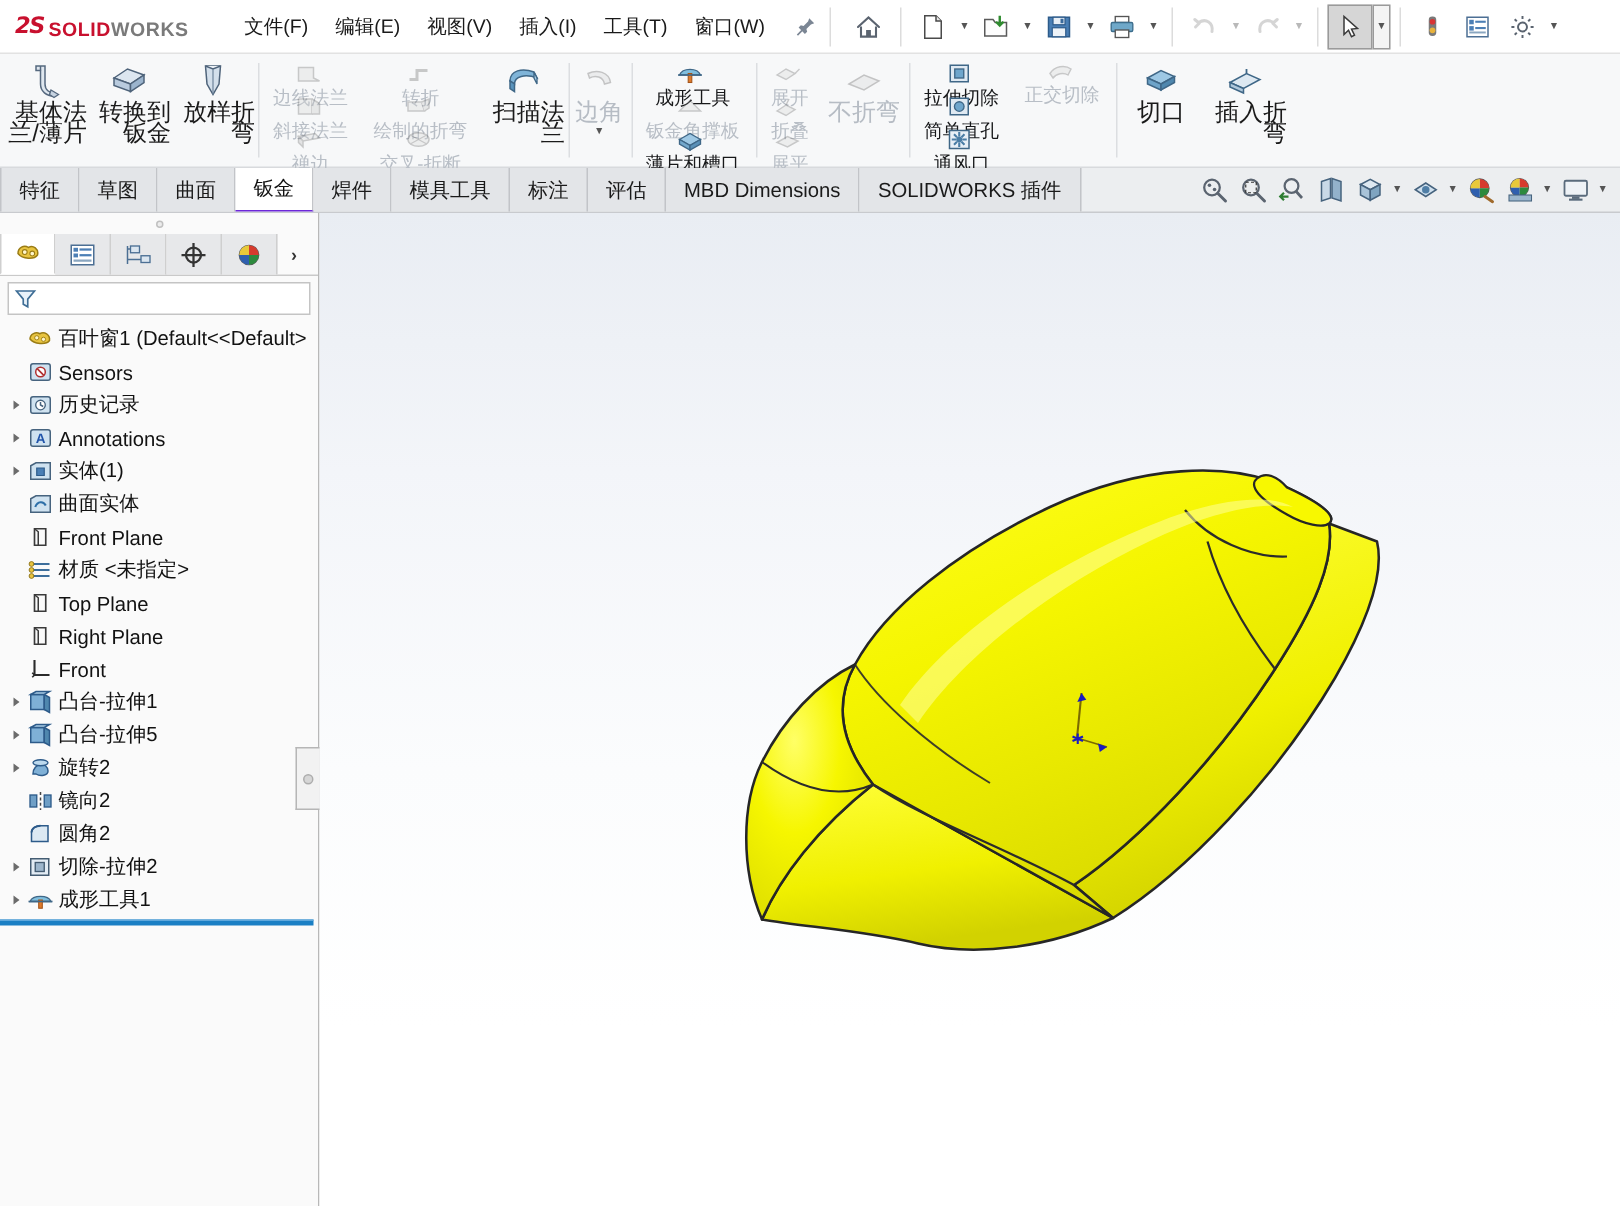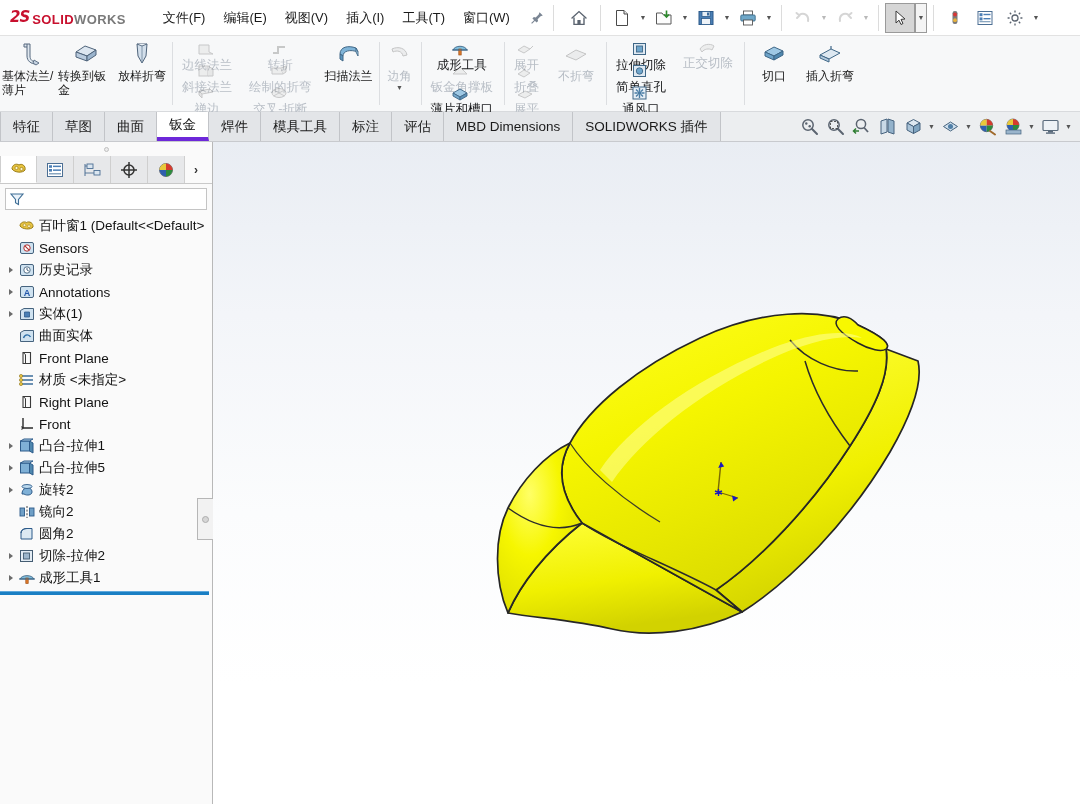--- a/index.html
+++ b/index.html
@@ -54,21 +54,21 @@
   .rgroup { display: flex; align-items: stretch; padding: 0 2px; position: relative; }
   .rgroup + .rgroup::before {
     content: ""; position: absolute; left: 0; top: 6px; bottom: 6px; width: 1px; background: #dcdee1;
   }
   .big-btn {
     width: 56px; display: flex; flex-direction: column; align-items: center;
     padding-top: 5px; cursor: default;
   }
   .big-btn .ico { height: 26px; display: flex; align-items: center; justify-content: center; }
   .big-btn .lbl {
-    font-size: 12px; color: #1a1a1a; text-align: left; line-height: 14px; margin-top: 2px;
+    font-size: 16px; color: #1a1a1a; text-align: right; line-height: 14px; margin-top: 2px;
     word-break: break-all;
   }
   .big-btn.disabled .lbl { color: #b6bcc4; }
   .big-btn.disabled .ico { opacity: 0.35; filter: grayscale(1); }
 
   .rcol { display: flex; flex-direction: column; justify-content: center; padding: 2px 3px; }
   .small-btn {
     display: flex; align-items: center; height: 22px; padding: 0 6px 0 2px; cursor: default;
     white-space: nowrap;
     flex-direction: column;
@@ -87,21 +87,21 @@
     height: 30px; background: #eceef0; display: flex; align-items: flex-end;
     border-bottom: 1px solid #c8cace; flex: 0 0 30px; position: relative;
   }
   .tabs { display: flex; align-items: flex-end; height: 30px; }
   .tab {
     height: 29px; display: flex; align-items: center; padding: 0 12px;
     font-size: 13.5px; color: #1a1a1a; background: #e3e5e8;
     border-right: 1px solid #c2c4c8; cursor: default; white-space: nowrap;
   }
   .tab:first-child { border-left: 1px solid #c2c4c8; }
-  .tab.active { background: #ffffff; color: #111; border-bottom: 4px solid #6d28d9; }
+  .tab.active { background: #ffffff; color: #111; border-bottom: 1px solid #6d28d9; }
 
   .viewtools { display: flex; align-items: center; margin-left: auto; padding-right: 6px; height: 30px; }
   .vt-btn {
     width: 26px; height: 26px; display: flex; align-items: center; justify-content: center; cursor: default;
     border: 1px solid transparent;
   }
   .vt-arrow { width: 11px; height: 26px; display:flex; align-items:center; justify-content:center; font-size:7px; color:#555; cursor: default; }
 
   
   .body { flex: 1; display: flex; position: relative; min-height: 0; }
@@ -809,20 +809,30 @@
             <svg width="18" height="16" viewBox="0 0 18 16">
               <path d="M4 4 L15 4 M4 8 L15 8 M4 12 L15 12" stroke="#3d6e9b" stroke-width="1.4"></path>
               <circle cx="3" cy="4" r="1.6" fill="#e8c440" stroke="#8a6f12" stroke-width="0.6"></circle>
               <circle cx="3" cy="8" r="1.6" fill="#e8c440" stroke="#8a6f12" stroke-width="0.6"></circle>
               <circle cx="3" cy="12" r="1.6" fill="#e8c440" stroke="#8a6f12" stroke-width="0.6"></circle>
             </svg>
           </div>
           <div class="tlbl">材质 &lt;未指定&gt;</div>
         </div>
 
+        <div class="tnode">
+          <div class="tw"></div>
+          <div class="tico">
+            <svg width="18" height="16" viewBox="0 0 18 16">
+              <path d="M5 2.5 L12.5 2.5 L12.5 13.5 L5 13.5 Z" fill="none" stroke="#3a3a3a" stroke-width="1.1"></path>
+              <path d="M5 2.5 L7.5 4.5 L7.5 13.5" fill="none" stroke="#3a3a3a" stroke-width="1"></path>
+            </svg>
+          </div>
+          <div class="tlbl">Top Plane</div>
+        </div>
 
         <div class="tnode">
           <div class="tw"></div>
           <div class="tico">
             <svg width="18" height="16" viewBox="0 0 18 16">
               <path d="M5 2.5 L12.5 2.5 L12.5 13.5 L5 13.5 Z" fill="none" stroke="#3a3a3a" stroke-width="1.1"></path>
               <path d="M5 2.5 L7.5 4.5 L7.5 13.5" fill="none" stroke="#3a3a3a" stroke-width="1"></path>
             </svg>
           </div>
           <div class="tlbl">Right Plane</div>

